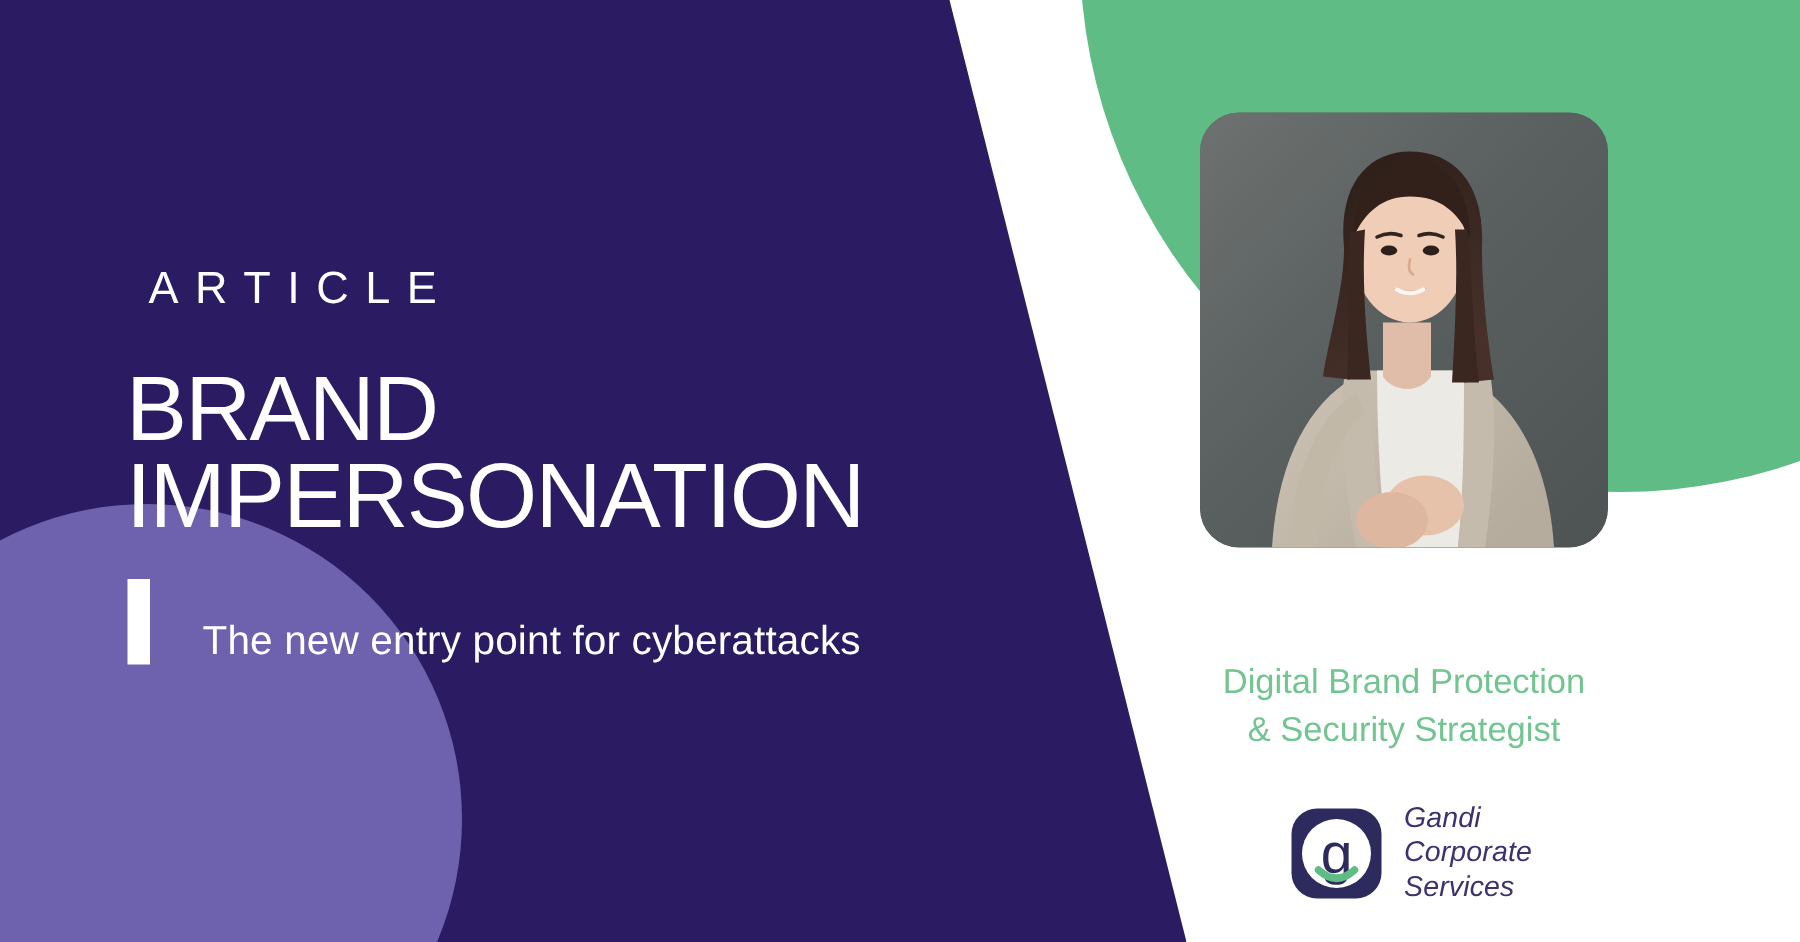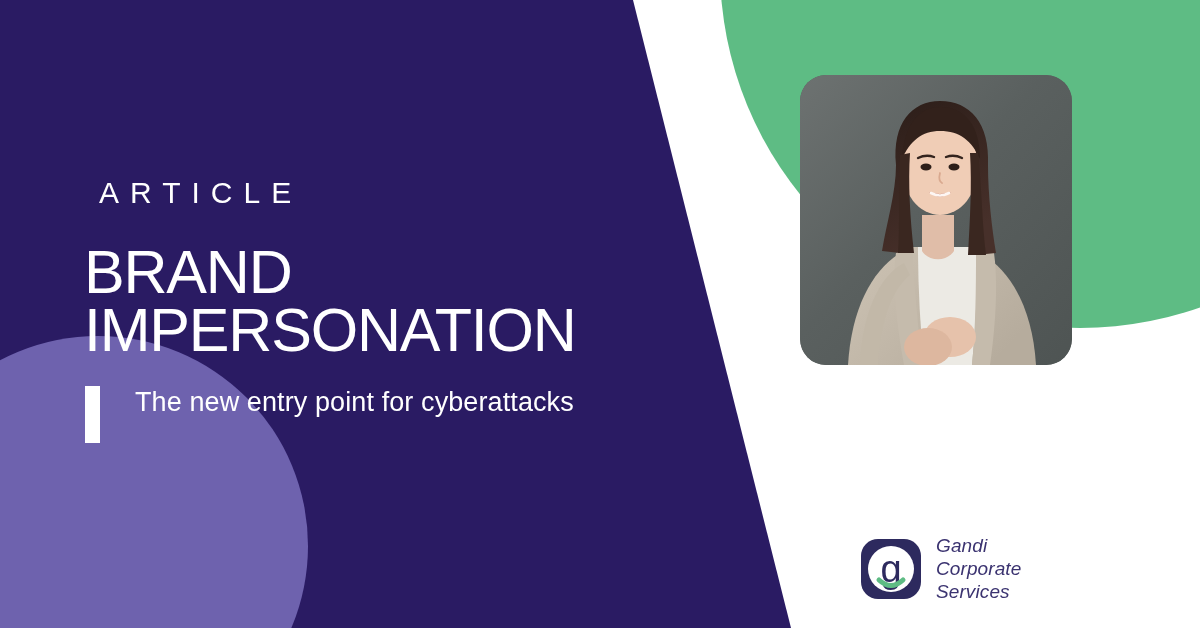--- a/index.html
+++ b/index.html
@@ -91,21 +91,21 @@
     letter-spacing: -1.2px;
     color: #ffffff;
     white-space: pre-line;
   }
 
   .subline-wrap {
     position: absolute;
     left: 85px;
     top: 386px;
     display: flex;
-    align-items: flex-start;
+    align-items: flex-end;
   }
 
   .accent-bar {
     width: 15px;
     height: 57px;
     background: #ffffff;
     flex: none;
   }
 
   .subline {
@@ -279,20 +279,22 @@
           <path d="M131 118 Q140 123 149 118" stroke="#fdf6f3" stroke-width="2.6" fill="none" stroke-linecap="round"></path>
 
           <path d="M60 290 C62 238 80 200 104 188 L110 200 C92 214 80 248 78 290 Z" fill="#c2b8a8"></path>
           <ellipse cx="150" cy="262" rx="26" ry="20" fill="#e6c2ab"></ellipse>
           <ellipse cx="128" cy="272" rx="24" ry="19" fill="#ddb79f"></ellipse>
         </g>
       </svg>
     </div>
 
 
+    <div class="person-role">Digital Brand Protection
+&amp; Security Strategist</div>
 
     <div class="logo-lockup">
       <div class="logo-mark">
         <svg width="62" height="62" viewBox="0 0 62 62" xmlns="http://www.w3.org/2000/svg">
           <rect x="1" y="1" width="60" height="60" rx="17" ry="17" fill="#2D2A5E"></rect>
           <circle cx="31" cy="31" r="23" fill="#ffffff"></circle>
           <text x="31" y="44" text-anchor="middle" font-family="Liberation Sans, sans-serif" font-size="38" font-weight="400" fill="#2D2A5E">g</text>
           <path d="M19 42 Q31 53 43 42" stroke="#5EBC84" stroke-width="5" fill="none" stroke-linecap="round"></path>
         </svg>
       </div>

